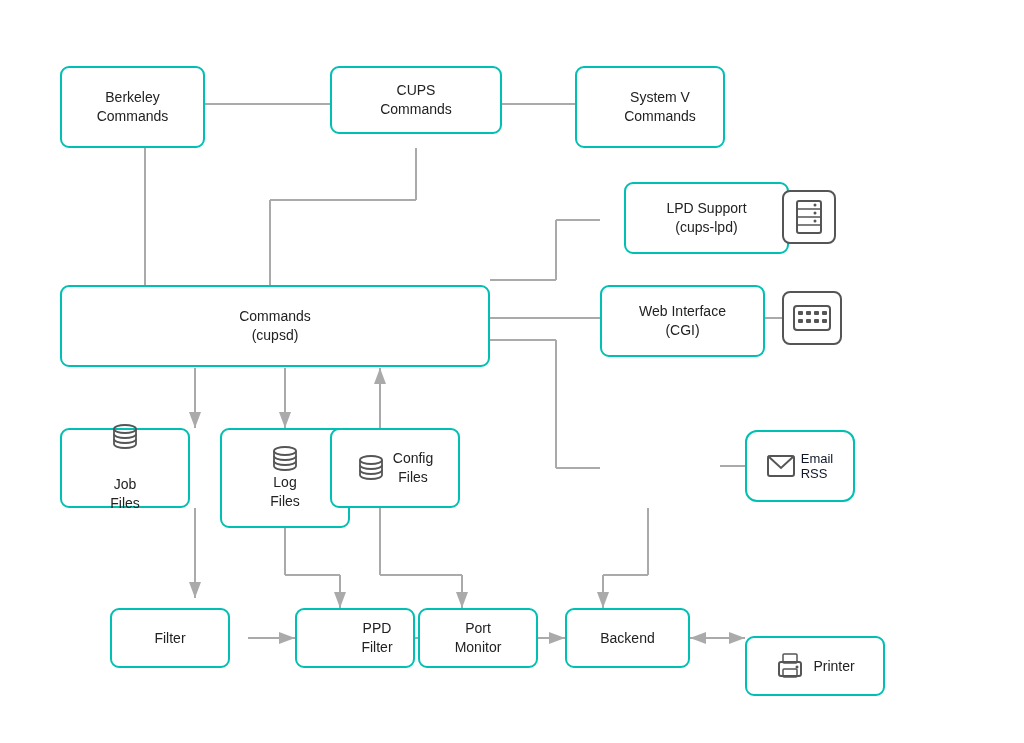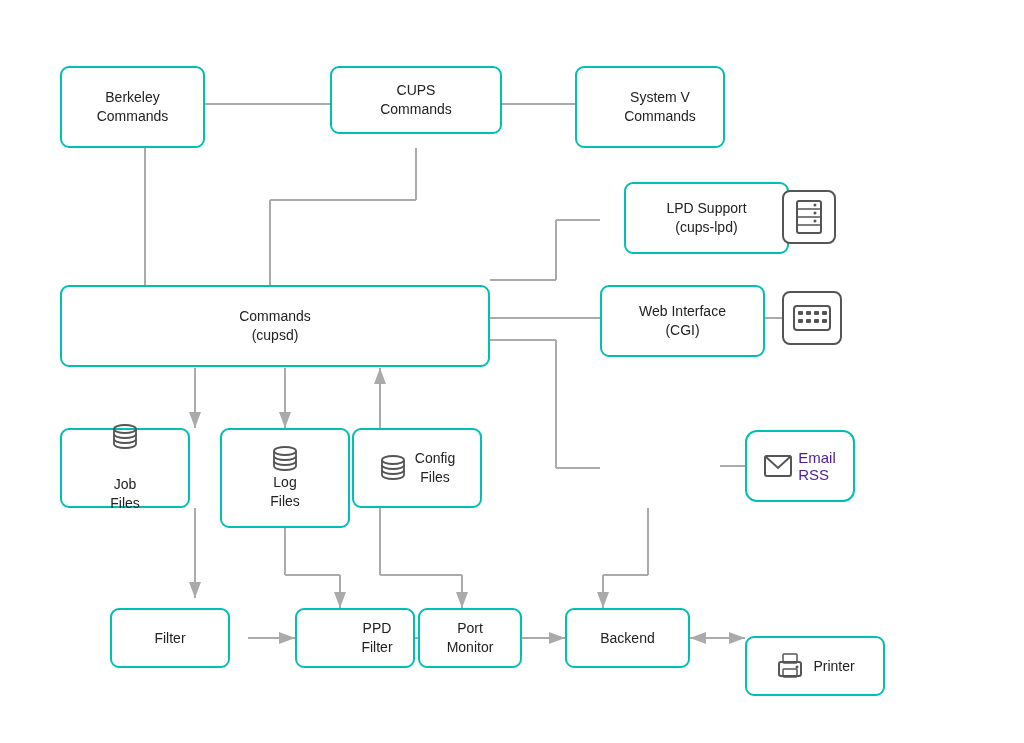--- a/index.html
+++ b/index.html
@@ -196,54 +196,54 @@
     <svg width="28" height="28" viewBox="0 0 28 28" style="flex-shrink:0;">
       <ellipse cx="14" cy="6" rx="11" ry="4" stroke="#555" stroke-width="1.8" fill="none"></ellipse>
       <path d="M3,6 v5 c0,2.2,4.9,4,11,4s11-1.8,11-4 V6" stroke="#555" stroke-width="1.8" fill="none"></path>
       <path d="M3,11 v5 c0,2.2,4.9,4,11,4s11-1.8,11-4 V11" stroke="#555" stroke-width="1.8" fill="none"></path>
       <path d="M3,16 v5 c0,2.2,4.9,4,11,4s11-1.8,11-4 V16" stroke="#555" stroke-width="1.8" fill="none"></path>
     </svg>
     <span style="white-space:pre-line; font-size:14px;">Log
 Files</span>
   </div>
 
-  <div class="node" style="left:330px; top:428px; width:130px; height:80px; flex-direction:row; gap:8px;margin-left:22px;">
+  <div class="node" style="left:330px; top:428px; width:130px; height:80px; flex-direction:row; gap:8px;">
     <svg width="28" height="28" viewBox="0 0 28 28" style="flex-shrink:0;">
       <ellipse cx="14" cy="6" rx="11" ry="4" stroke="#555" stroke-width="1.8" fill="none"></ellipse>
       <path d="M3,6 v5 c0,2.2,4.9,4,11,4s11-1.8,11-4 V6" stroke="#555" stroke-width="1.8" fill="none"></path>
       <path d="M3,11 v5 c0,2.2,4.9,4,11,4s11-1.8,11-4 V11" stroke="#555" stroke-width="1.8" fill="none"></path>
       <path d="M3,16 v5 c0,2.2,4.9,4,11,4s11-1.8,11-4 V16" stroke="#555" stroke-width="1.8" fill="none"></path>
     </svg>
     <span style="white-space:pre-line; font-size:14px;">Config
 Files</span>
   </div>
 
 
   <div class="node-icon" style="left:745px; top:430px; width:110px; height:72px; border:2.5px solid #00bfb3; border-radius:12px; flex-direction:row; gap:6px;">
     <svg width="28" height="22" viewBox="0 0 28 22">
       <rect x="1" y="1" width="26" height="20" rx="2" stroke="#555" stroke-width="2" fill="none"></rect>
       <polyline points="1,1 14,13 27,1" stroke="#555" stroke-width="2" fill="none"></polyline>
     </svg>
-    <span style="white-space:pre-line; font-size:15px; color:#4c1d95;">Email
+    <span style="white-space:pre-line; font-size:13px; color:#0f172a;">Email
 RSS</span>
   </div>
   <svg style="position:absolute;top:0;left:0;width:1024px;height:743px;z-index:1;pointer-events:none;">
     <line x1="720" y1="466" x2="745" y2="466" stroke="#aaa" stroke-width="2"></line>
   </svg>
 
   <div class="node" style="left:110px; top:608px; width:120px; height:60px;">
     <span>Filter</span>
   </div>
 
   <div class="node" style="left:295px; top:608px; width:120px; height:60px;padding-left:44px;">
     <span style="white-space:pre-line;">PPD
 Filter</span>
   </div>
 
-  <div class="node" style="left:418px; top:608px; width:104px; height:60px;">
+  <div class="node" style="left:418px; top:608px; width:120px; height:60px;">
     <span style="white-space:pre-line;">Port
 Monitor</span>
   </div>
 
   <div class="node" style="left:565px; top:608px; width:125px; height:60px;">
     <span>Backend</span>
   </div>
 
   <div class="node" style="left:745px; top:608px; width:140px; height:60px; flex-direction:row; gap:8px;margin-top:28px;">
     <svg width="30" height="28" viewBox="0 0 30 28">

